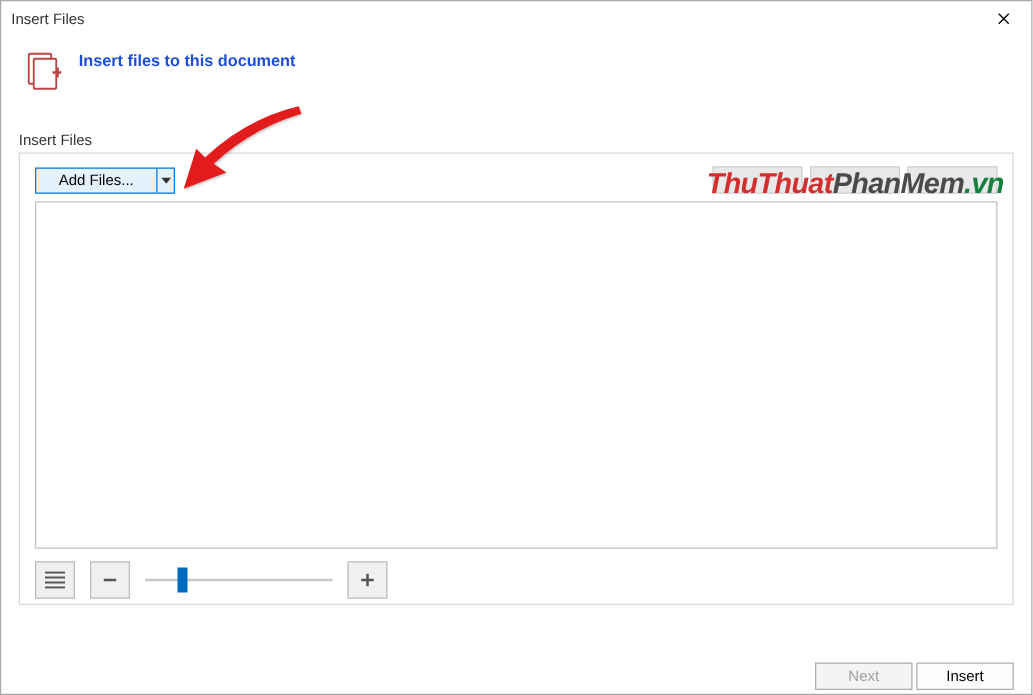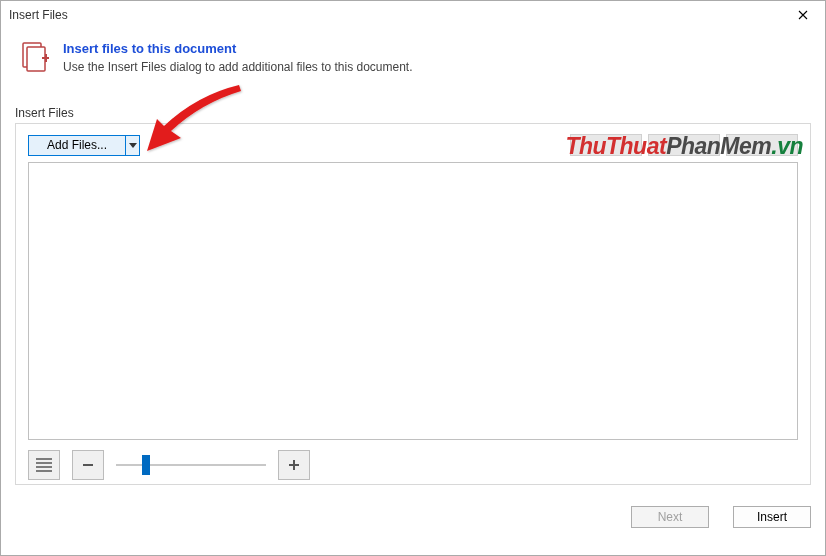--- a/index.html
+++ b/index.html
@@ -24,21 +24,21 @@
 .watermark .t1 { color: #d32f2f; }
 .watermark .t2 { color: #4a4a4a; }
 .watermark .t3 { color: #15803d; }
 .file-list { height: 278px; background: #fff; border: 1px solid #c0c0c0; }
 .bottom-toolbar { display: flex; align-items: center; margin-top: 10px; gap: 6px; }
 .square-btn { width: 32px; height: 30px; border: 1px solid #bcbcbc; background: #f0f0f0; display: flex; align-items: center; justify-content: center; cursor: pointer; }
 .slider-wrap { display: flex; align-items: center; width: 150px; margin: 0 6px; }
 .slider { -webkit-appearance: none; width: 100%; height: 2px; background: #c8c8c8; outline: none; }
 .slider::-webkit-slider-thumb { -webkit-appearance: none; width: 8px; height: 20px; background: #006ac1; cursor: pointer; border: none; }
 .slider::-moz-range-thumb { width: 8px; height: 20px; background: #006ac1; cursor: pointer; border: none; }
-.footer { position: absolute; bottom: 27px; right: 14px; display: flex; gap: 24px; }
+.footer { position: absolute; bottom: 3px; right: 14px; display: flex; gap: 3px; }
 .dlg-btn { width: 78px; height: 22px; font-size: 12px; border: 1px solid #adadad; background: #fdfdfd; cursor: pointer; }
 .dlg-btn:disabled { color: #a0a0a0; background: #f4f4f4; cursor: default; }
 .arrow-annot { position: absolute; top: 82px; left: 130px; pointer-events: none; }
 </style>
 </head>
 <body>
 
 <div class="titlebar">
   <span>Insert Files</span>
   <div class="spacer"></div>
@@ -52,21 +52,20 @@
 <div class="header">
   <div class="header-icon">
     <svg width="32" height="32" viewBox="0 0 32 32">
       <rect x="4" y="2" width="18" height="24" rx="1" fill="#fff" stroke="#b44" stroke-width="1.5"></rect>
       <rect x="8" y="6" width="18" height="24" rx="1" fill="#fff" stroke="#b44" stroke-width="1.5"></rect>
       <path d="M23 17 h7 M27 13 v8" stroke="#b44" stroke-width="2"></path>
     </svg>
   </div>
   <div class="header-text">
     <h2>Insert files to this document</h2>
-    <p>Use the Insert Files dialog to add additional files to this document.</p>
   </div>
 </div>
 
 <div class="content">
   <div class="section-label">Insert Files</div>
   <div class="section-box">
     <div class="toolbar">
       <div class="add-files-btn">
         <span class="lbl">Add Files...</span>
         <span class="dd">

